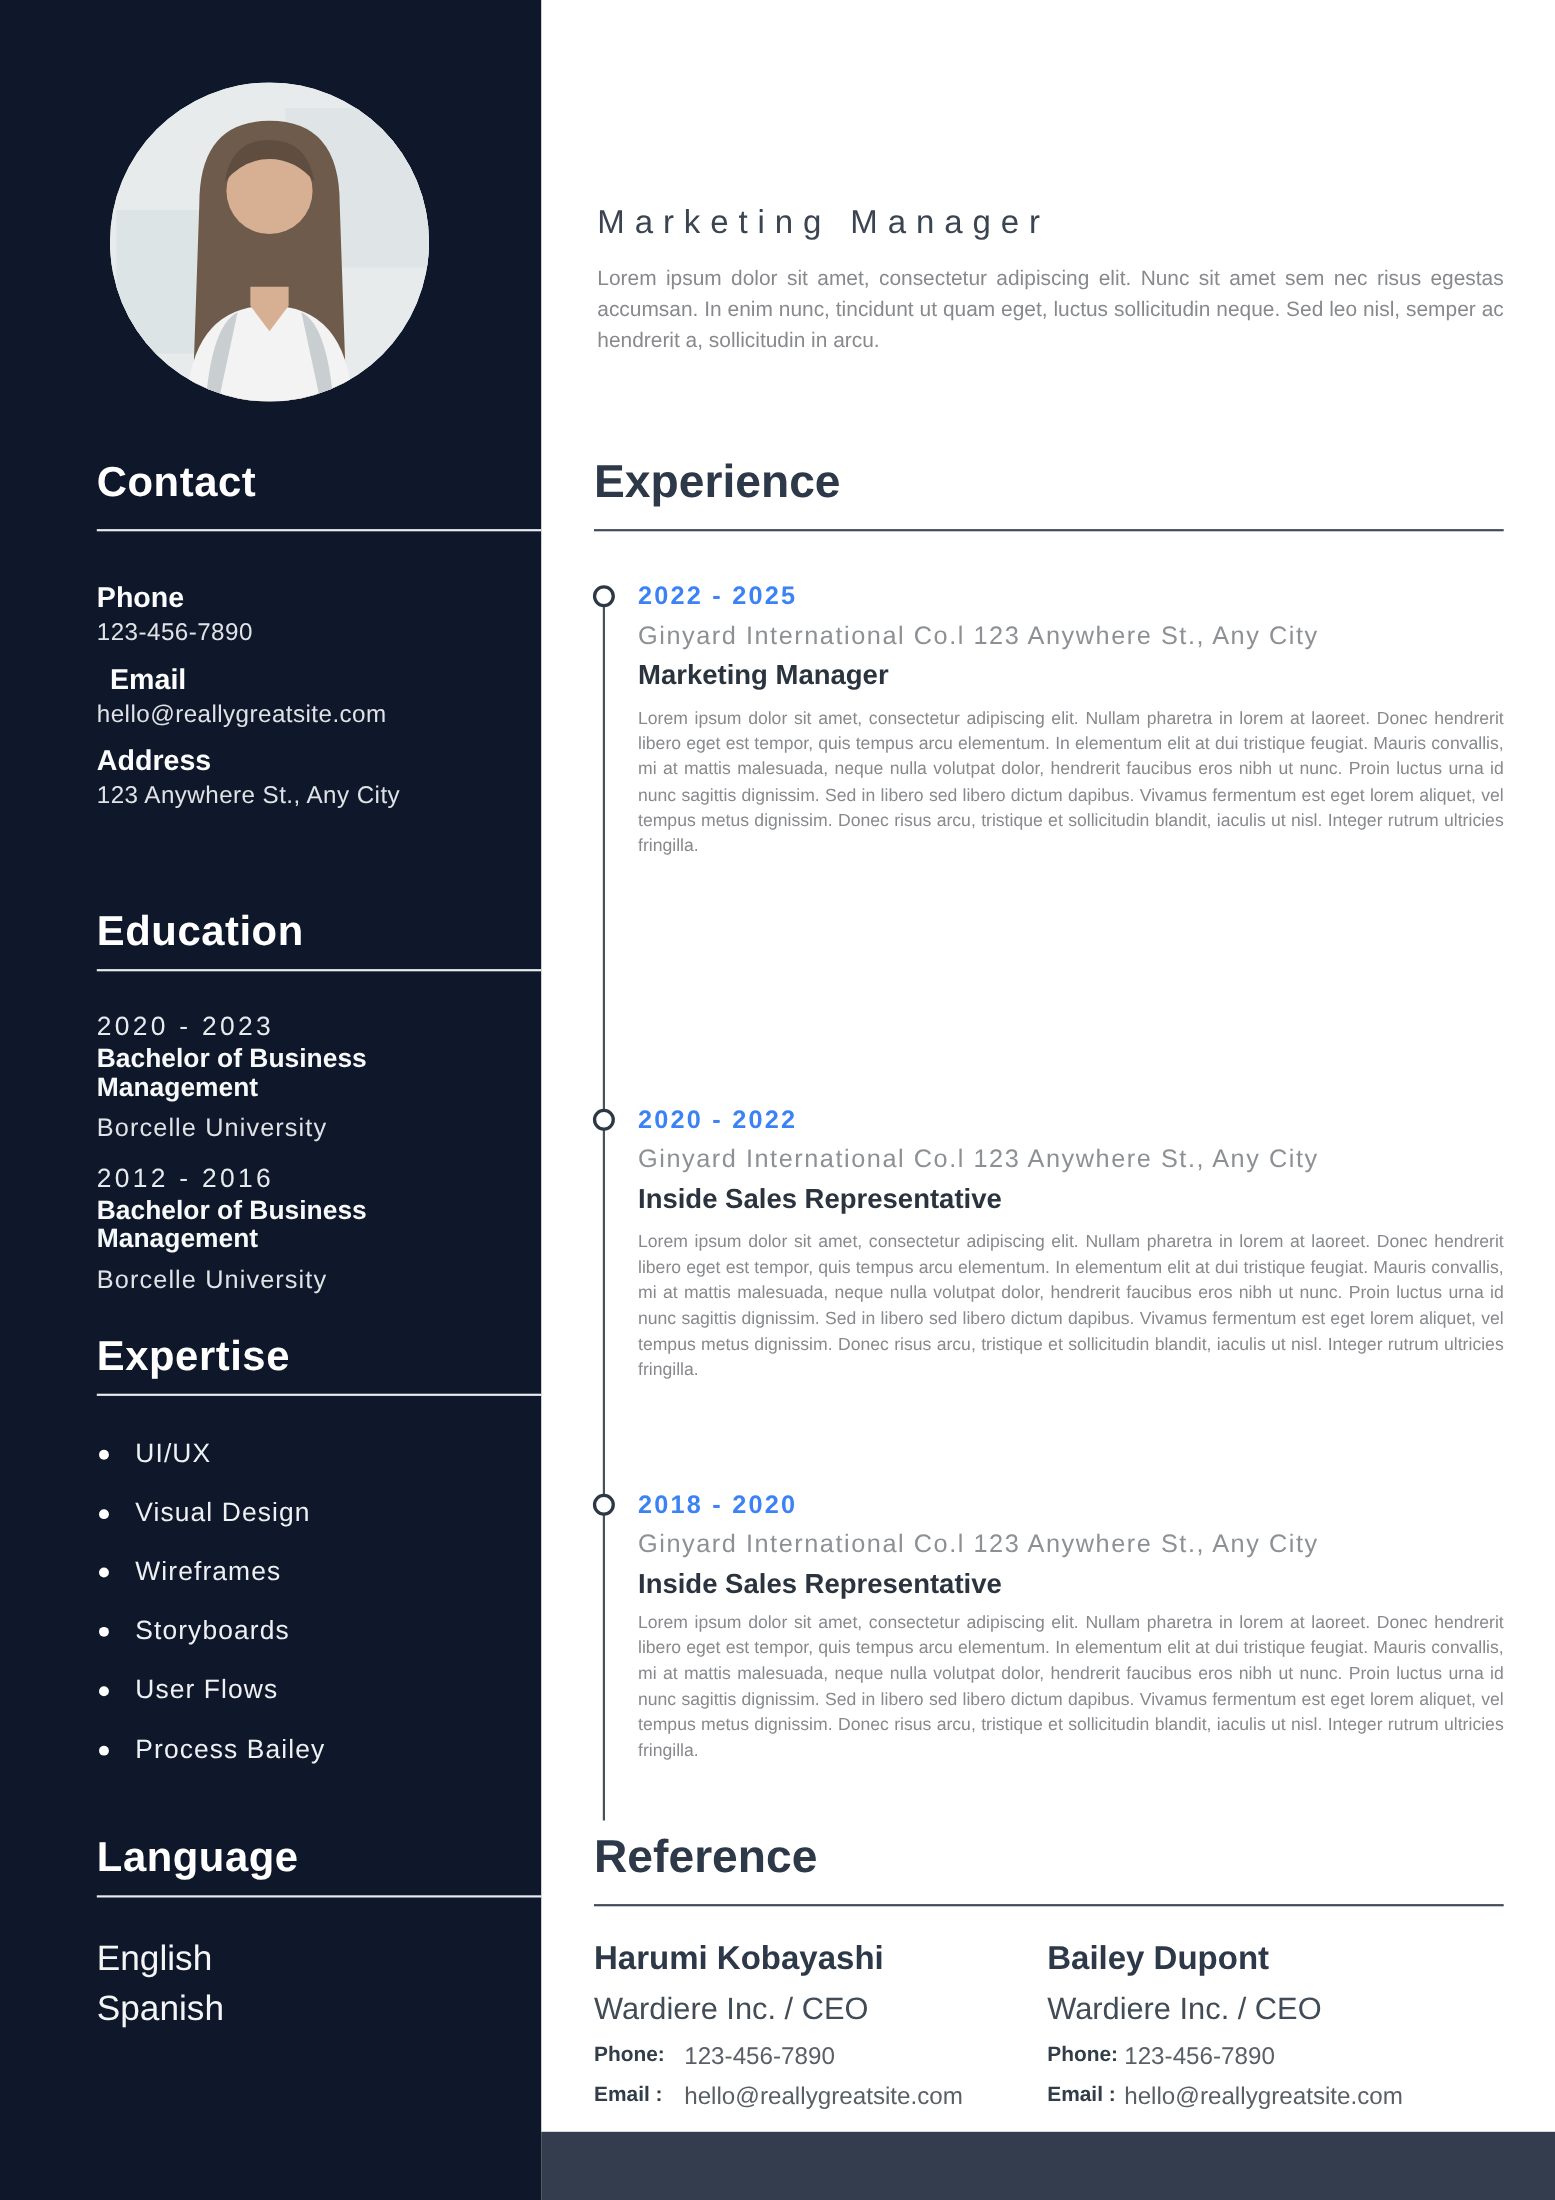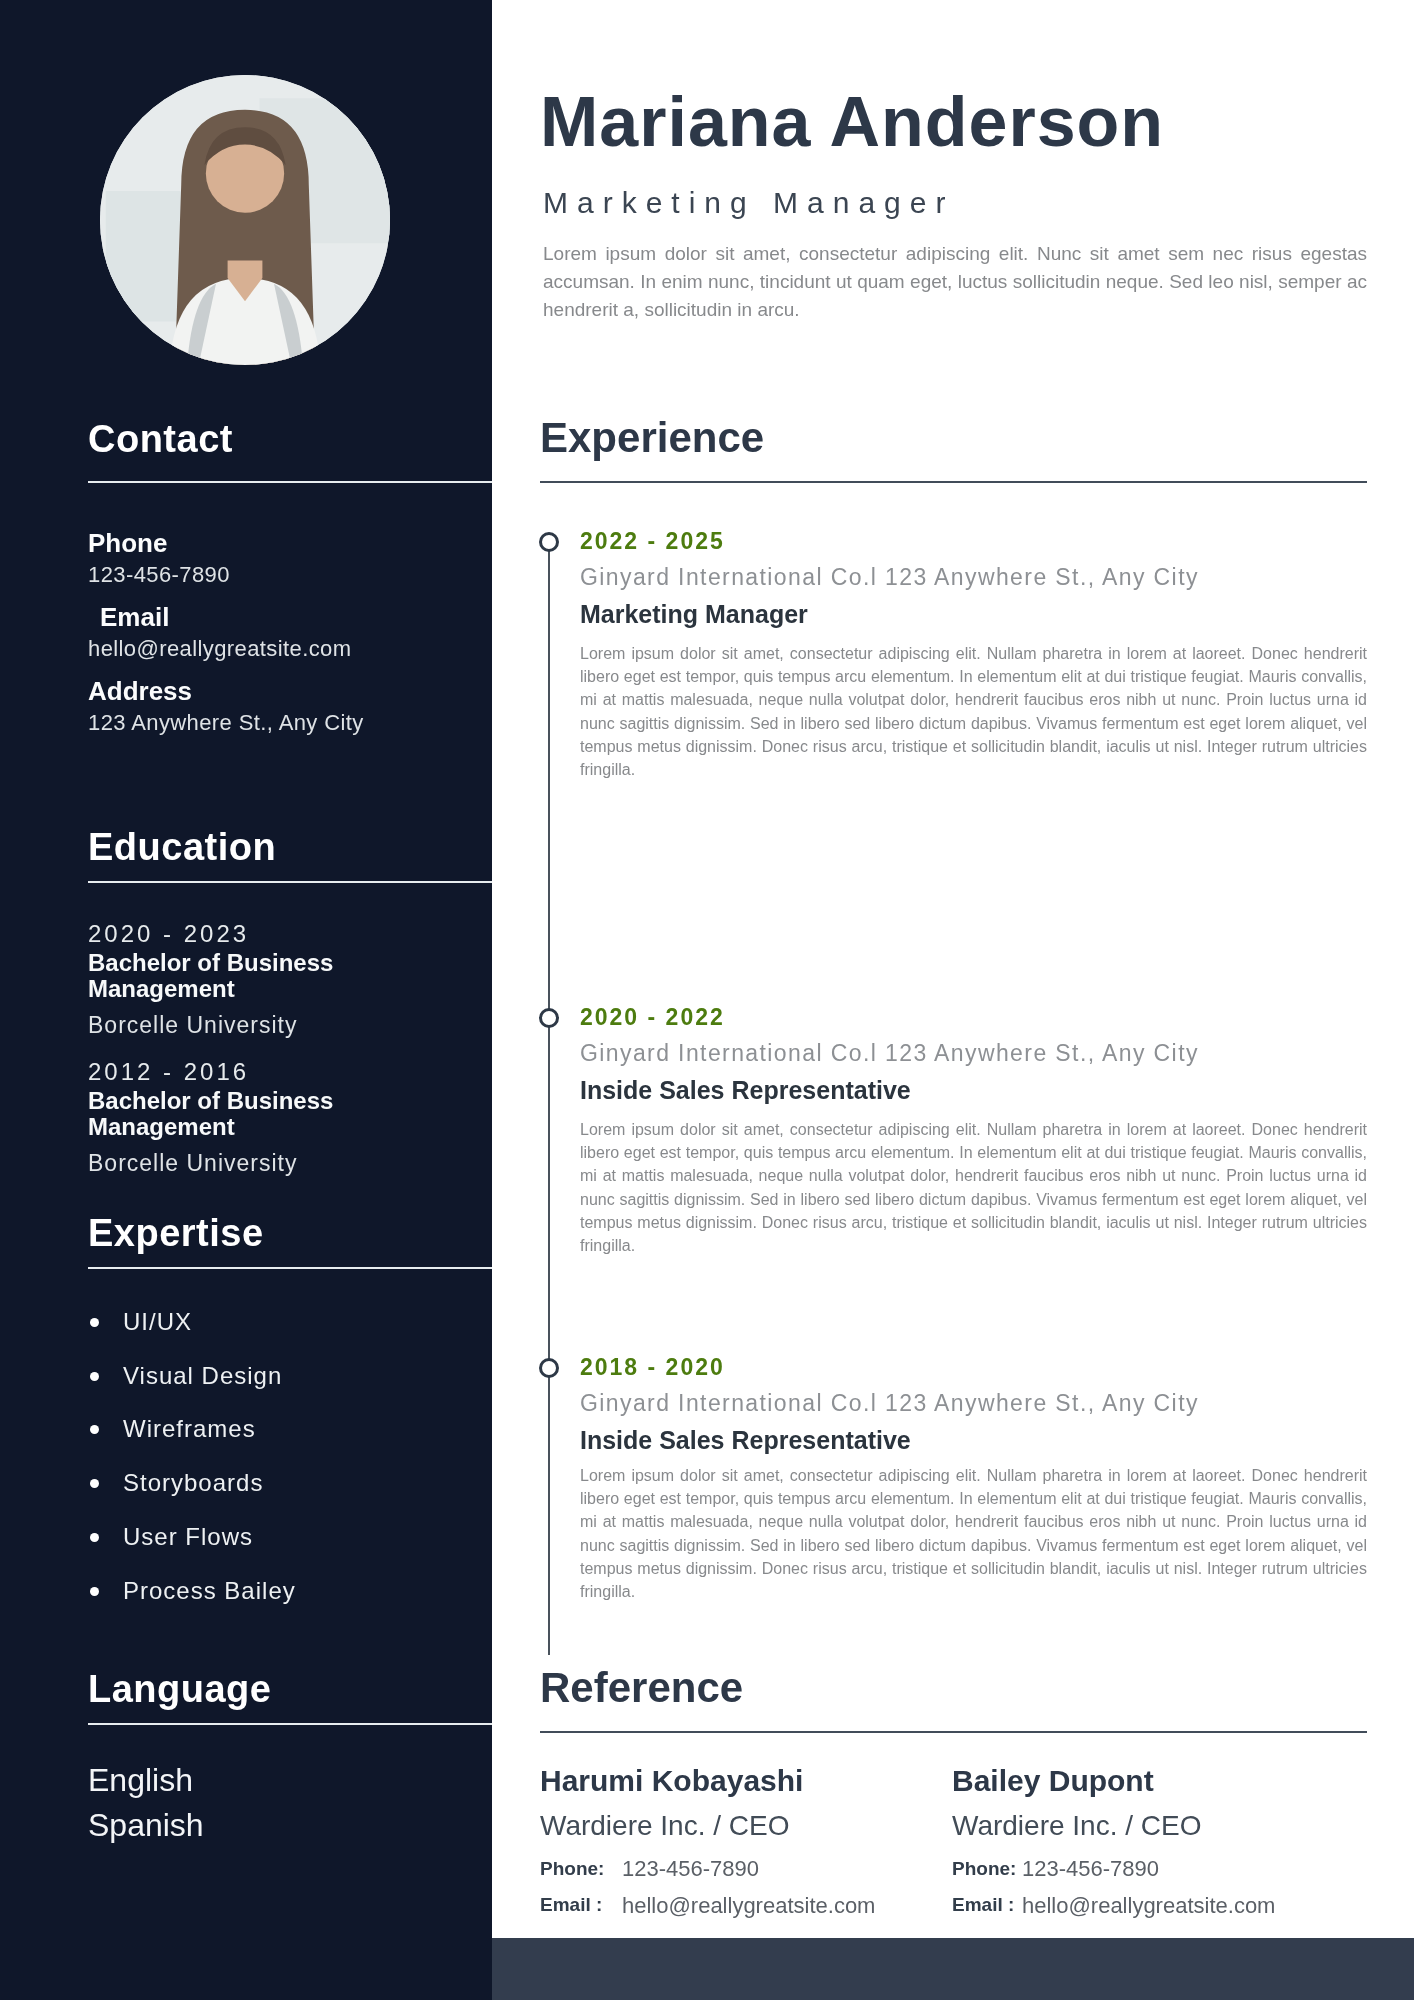--- a/index.html
+++ b/index.html
@@ -23,21 +23,21 @@
   .lang-item{color:#f3f5f7;font-size:32px;font-weight:normal;}
   
   .name{color:#2d3848;font-size:70px;font-weight:bold;letter-spacing:1px;white-space:nowrap;}
   .subtitle{color:#3b4552;font-size:30px;letter-spacing:9px;white-space:nowrap;}
   .intro{color:#87898c;font-size:19px;line-height:1.48;text-align:justify;}
   .main-heading{color:#2d3848;font-size:42px;font-weight:bold;}
   .main-divider{height:2px;background:#414c59;width:827px;left:540px;}
   
   .timeline-line{left:548px;width:2px;background:#49525c;}
   .tl-circle{width:14px;height:14px;border:3px solid #2d3846;border-radius:50%;background:#ffffff;left:539px;}
-  .xp-date{color:#4d7c0f;font-size:23px;font-weight:bold;letter-spacing:2px;}
+  .xp-date{color:#3b82f6;font-size:23px;font-weight:bold;letter-spacing:2px;}
   .xp-company{color:#8d9094;font-size:23px;letter-spacing:1.4px;white-space:nowrap;}
   .xp-role{color:#2b343e;font-size:25px;font-weight:bold;}
   .xp-desc{color:#87898c;font-size:16px;line-height:1.45;text-align:justify;width:787px;}
   
   .ref-name{color:#2d3848;font-size:30px;font-weight:bold;}
   .ref-pos{color:#424c57;font-size:28px;}
   .ref-label{color:#323d4a;font-size:19px;font-weight:bold;}
   .ref-value{color:#5a5f66;font-size:22px;}
   .bottom-bar{left:492px;top:1938px;width:922px;height:62px;background:#333D4E;}
 </style>
@@ -113,21 +113,20 @@
         <span class="skill-dot"></span>
         <span>Process Bailey</span>
       </div>
 
     <div class="abs side-heading" style="left:88px;top:1668px;">Language</div>
     <div class="abs side-divider" style="top:1723px;"></div>
     <div class="abs lang-item" style="left:88px;top:1762px;">English</div>
     <div class="abs lang-item" style="left:88px;top:1807px;">Spanish</div>
   </div>
 
-  <div class="abs name" style="left:540px;top:82px;">Mariana Anderson</div>
   <div class="abs subtitle" style="left:543px;top:186px;">Marketing Manager</div>
   <div class="abs intro" style="left:543px;top:240px;width:824px;">Lorem ipsum dolor sit amet, consectetur adipiscing elit. Nunc sit amet sem nec risus egestas accumsan. In enim nunc, tincidunt ut quam eget, luctus sollicitudin neque. Sed leo nisl, semper ac hendrerit a, sollicitudin in arcu.</div>
 
   <div class="abs main-heading" style="left:540px;top:414px;">Experience</div>
   <div class="abs main-divider" style="top:481px;"></div>
 
   <div class="abs timeline-line" style="top:543px;height:1112px;"></div>
   <div class="abs tl-circle" style="top:532px;"></div>
   <div class="abs tl-circle" style="top:1008px;"></div>
   <div class="abs tl-circle" style="top:1358px;"></div>

